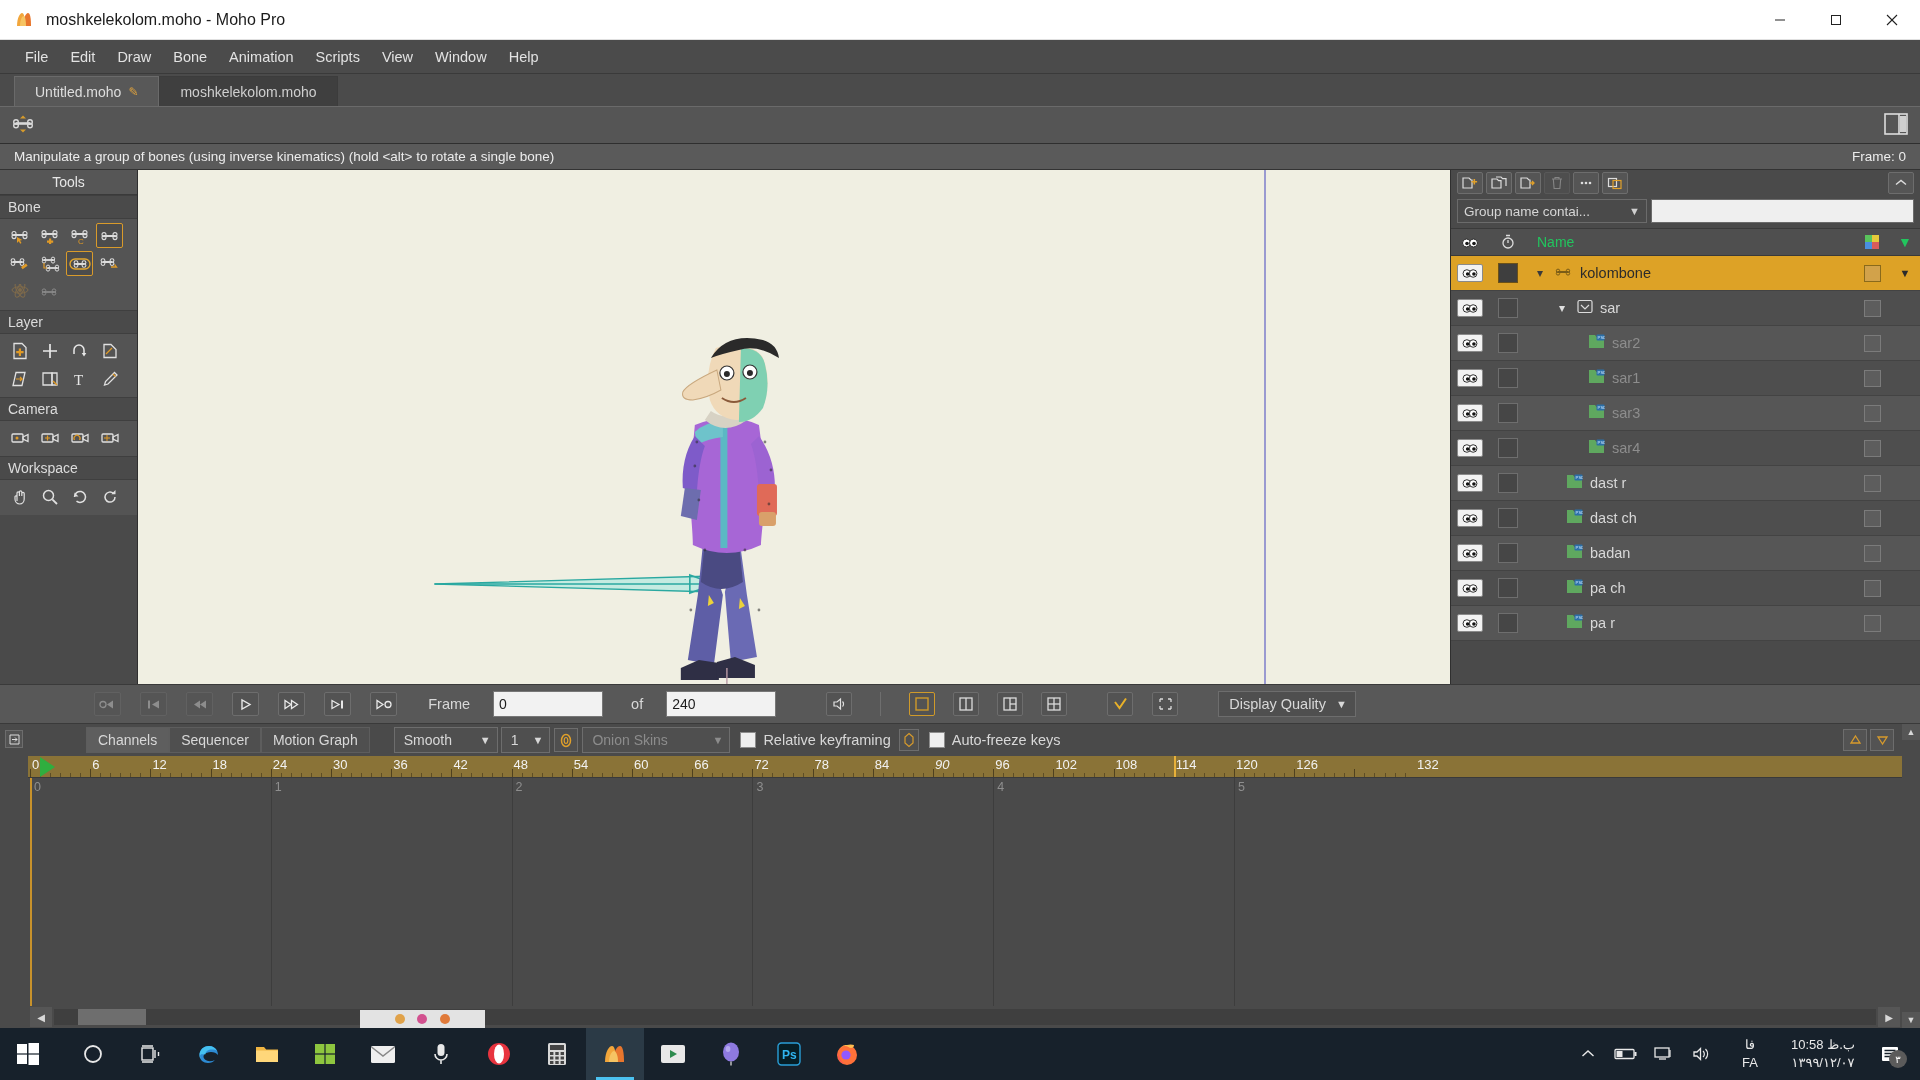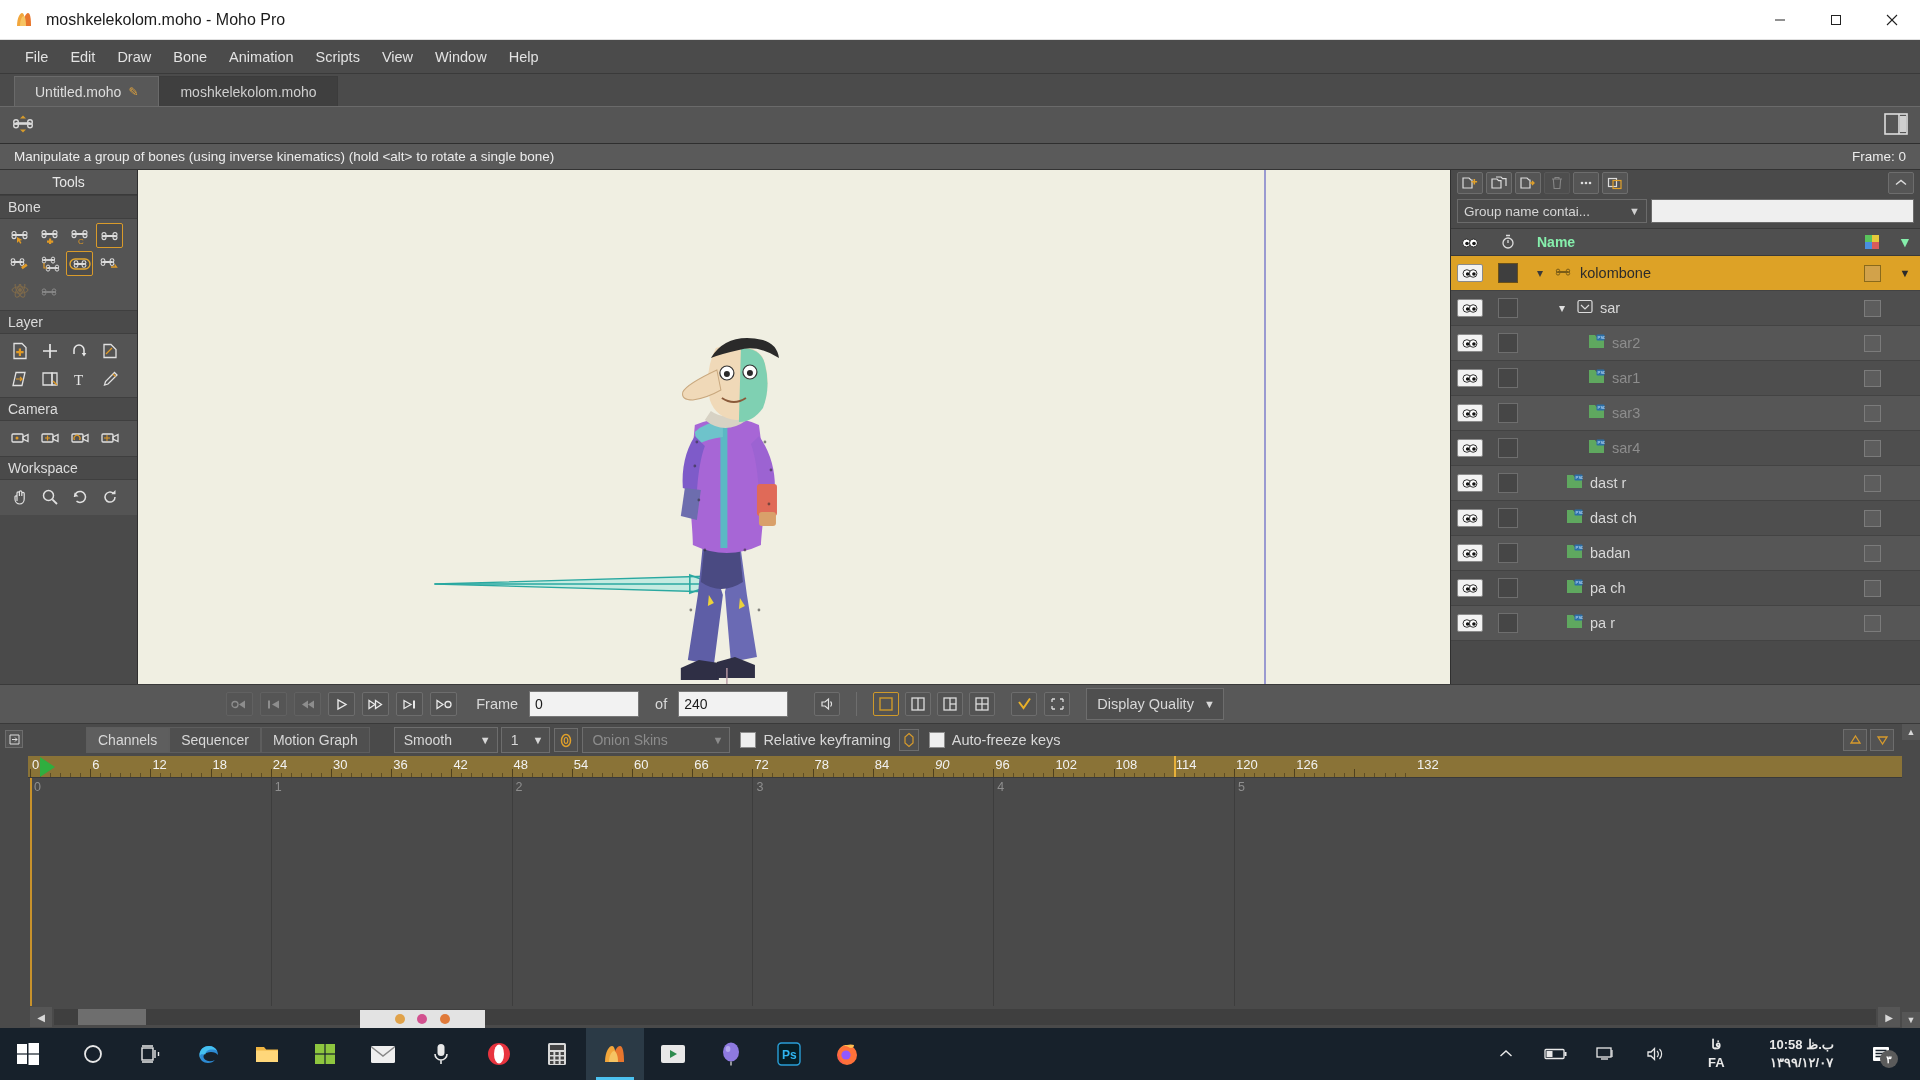--- a/index.html
+++ b/index.html
@@ -81,21 +81,21 @@
   #layers .ltoolbar .lb.dim { opacity:.4; }
   #layers .ltoolbar .spacer { margin-left:auto; }
   #layers .filterrow { display:flex; align-items:center; gap:4px; padding:3px 6px 5px 6px; }
   #layers .fsel { flex:0 0 190px; background:#4a4a4a; border:1px solid #6b6b6b;
      height:24px; display:flex; align-items:center; padding:0 6px; font-size:13.5px;
      color:#d6d6d6; }
   #layers .fsel .cv { margin-left:auto; color:#d0d0d0; font-size:11px; }
   #layers .finput { flex:1; height:24px; background:#efefef; border:1px solid #6b6b6b; }
   #layers .colhdr { display:flex; align-items:center; background:#4f4f4f;
      border-top:1px solid #3a3a3a; border-bottom:1px solid #3a3a3a; height:28px;
-     font-size:14px; color:#86efac;font-weight:bold; }
+     font-size:14px; color:#22c55e; }
   .c-eye { width:38px; display:flex; align-items:center; justify-content:center; }
   .c-lock { width:38px; display:flex; align-items:center; justify-content:center; }
   .c-name { flex:1; padding-left:10px; }
   .c-col { width:36px; display:flex; align-items:center; justify-content:center; }
   .c-arrow { width:30px; display:flex; align-items:center; justify-content:center; }
   #layers .rows { flex:1; overflow:hidden; }
   .lrow { display:flex; align-items:center; height:35px; font-size:14.5px;
      border-bottom:1px solid #434343; }
   .lrow.odd { background:#565656; }
   .lrow.even { background:#4e4e4e; }
@@ -106,32 +106,32 @@
   .lrow .lockbox { width:20px; height:20px; border:1px solid #6e6e6e; background:#464646; }
   .lrow.sel .lockbox { background:#3e3e3e; border-color:#6a5018; }
   .lrow .colbox { width:17px; height:17px; border:1px solid #7b7b7b; background:#5d5d5d; }
   .lrow.sel .colbox { background:#d2a24a; border-color:#8a6a1b; }
   .lrow .chev { color:#e0e0e0; font-size:12px; margin-right:5px; }
   .lrow.sel .chev { color:#3a3a3a; }
   .lrow .lname { display:flex; align-items:center; gap:7px; }
 
   
   #playbar { height:40px; background:#585858; display:flex; align-items:center;
-     justify-content:center; gap:4px; border-top:1px solid #3a3a3a;
+     justify-content:center; gap:16px; border-top:1px solid #3a3a3a;
      border-bottom:1px solid #3a3a3a; padding-right:470px; }
   .pbtn { width:27px; height:24px; display:flex; align-items:center; justify-content:center;
       border:1px solid #6d6d6d; background:#535353; margin-right:3px; border-radius:2px; }
   .pbtn.dim { opacity:.45; }
   #playbar .lbl { font-size:14.5px; margin:0 7px 0 12px; }
   #playbar .fin { width:110px; height:26px; background:#f2f2f2; border:1px solid #777;
      color:#1c1c1c; font-size:14px; padding:0 5px; display:flex; align-items:center;}
   #playbar .sep { width:1px; height:24px; background:#6e6e6e; margin:0 12px; }
   #playbar .vbtn { width:26px; height:24px; display:flex; align-items:center;
      justify-content:center; border:1px solid #6d6d6d; background:#535353; border-radius:2px;}
-  #playbar .dqbox { display:flex; align-items:center; gap:10px; height:32px;
+  #playbar .dqbox { display:flex; align-items:center; gap:10px; height:26px;
      border:1px solid #6d6d6d; background:#4f4f4f; padding:0 8px 0 10px; font-size:14.5px; }
 
   
   #timeline { background:#4a4a4a; height:calc(1080px - 40px - 34px - 32px - 38px - 26px - 514px - 40px - 52px); display:flex; }
   #tlleft { width:28px; background:#4a4a4a; display:flex; flex-direction:column;
      align-items:center; padding-top:6px; }
   #tlmain { flex:1; display:flex; flex-direction:column; }
   #tlctrl { height:32px; background:#4a4a4a; display:flex; align-items:center;
      gap:0; padding-left:58px; }
   .tlt { height:26px; padding:0 11px; display:flex; align-items:center; font-size:14px;
@@ -173,22 +173,22 @@
   #taskbar .startbtn { width:56px; height:52px; display:flex; align-items:center;
       justify-content:center; }
   #taskbar .searchbox { width:430px; height:40px; background:#fff; display:flex;
       align-items:center; padding-left:16px; gap:14px; color:#3d3d3d; font-size:15px;}
   #taskbar .tbicons { display:flex; align-items:center; margin-left:8px; }
   #taskbar .tbi { width:58px; height:52px; display:flex; align-items:center;
       justify-content:center; position:relative; }
   #taskbar .tbi.active { background:#2b3a46; }
   #taskbar .tbi.active::after { content:""; position:absolute; bottom:0; left:10px;
       right:10px; height:3px; background:#4cc2f1; }
-  #taskbar .tray { margin-left:auto; display:flex; align-items:center; gap:16px;
-      padding-right:18px; color:#e9e9e9;font-weight:bold; }
+  #taskbar .tray { margin-left:auto; display:flex; align-items:center; gap:4px;
+      padding-right:9px; color:#e9e9e9; }
   #taskbar .tray .ti { width:34px; height:52px; display:flex; align-items:center;
       justify-content:center; }
   #taskbar .lang { width:54px; text-align:center; font-size:13px; line-height:1.35; }
   #taskbar .clock { text-align:center; font-size:13px; line-height:1.35; padding:0 10px; }
   #taskbar .notif { width:42px; height:52px; display:flex; align-items:center;
       justify-content:center; position:relative; }
   #taskbar .notif .badge { position:absolute; right:4px; bottom:12px; width:18px;
       height:18px; border-radius:50%; background:#5b5b5b; color:#fff; font-size:10px;
       display:flex; align-items:center; justify-content:center; }
   

